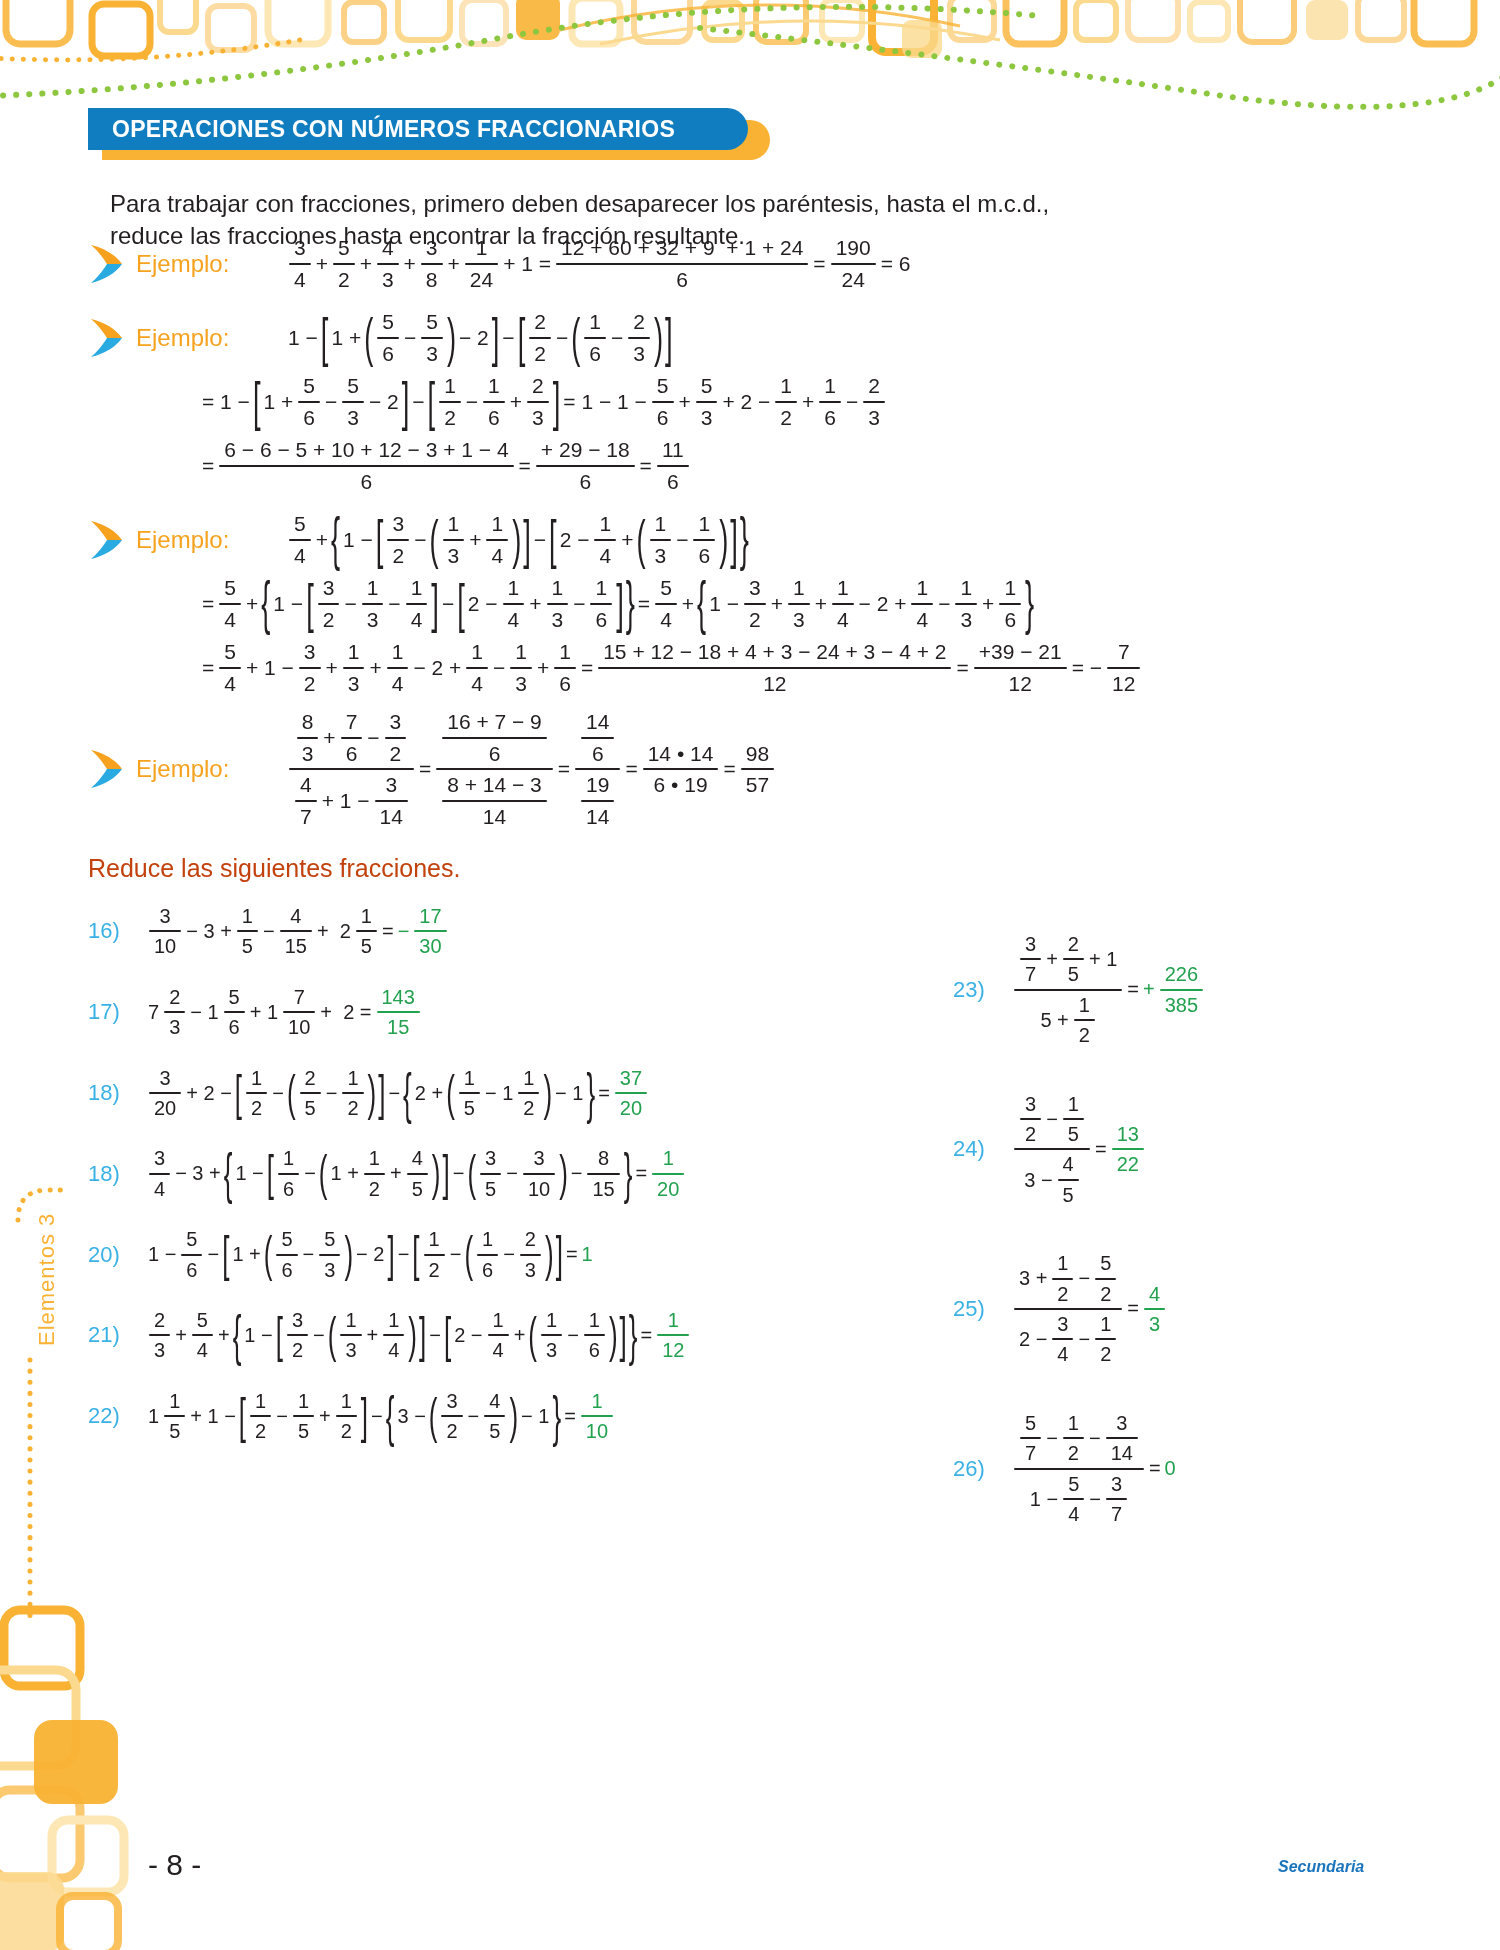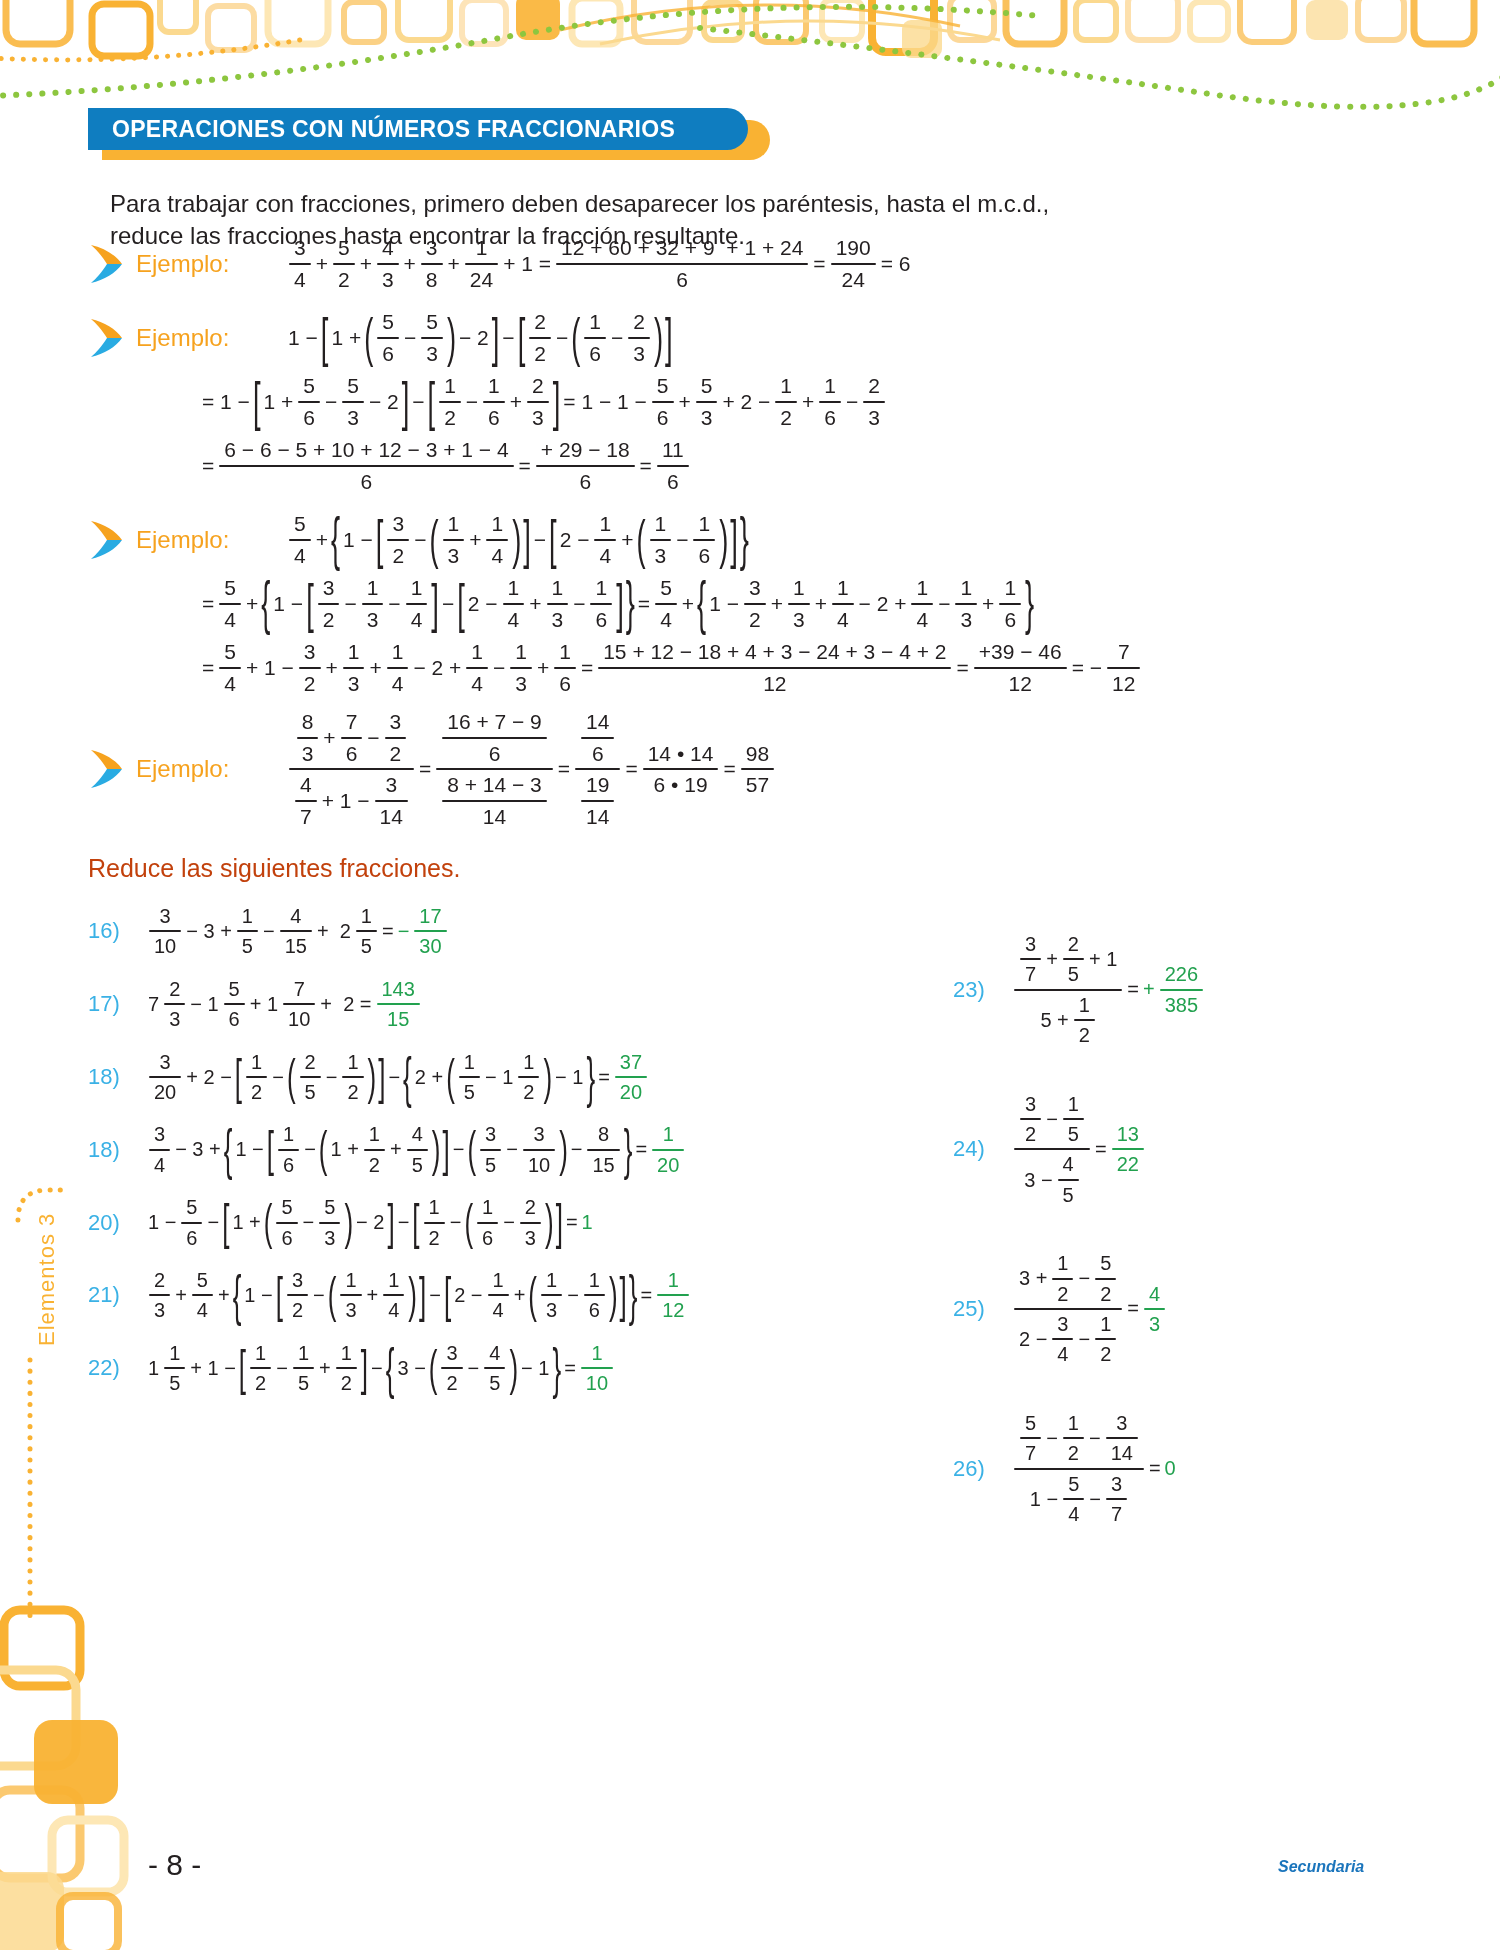--- a/index.html
+++ b/index.html
@@ -40,21 +40,21 @@
   .tok{white-space:pre;padding:0 2px;}
   .frac{display:inline-flex;flex-direction:column;align-items:center;margin:0 3px;vertical-align:middle;}
   .frac .num,.frac .den{padding:0 3px;line-height:1.12;display:inline-flex;align-items:center;}
   .fbar{align-self:stretch;height:2px;background:#231f20;margin:3px 0;border-radius:1px;}
   .br{display:inline-block;transform:scaleY(1.95);font-size:1.3em;font-weight:300;padding:0 1px;}
   .br.curly{transform:scaleY(2.15);}
 
   .section-heading{color:#c2410c;font-size:25px;font-weight:normal;margin:26px 0 22px 0;}
 
   .exercise-cols{display:flex;align-items:flex-start;}
-  .col-left{width:865px;display:flex;flex-direction:column;gap:20px;flex:none;}
+  .col-left{width:865px;display:flex;flex-direction:column;gap:28px;flex:none;}
   .col-right{width:480px;display:flex;flex-direction:column;gap:46px;padding-top:28px;}
   .exrow{display:flex;align-items:center;}
   .exrow .math{font-size:20px;}
   .exnum{color:#3ab1e5;font-size:22px;width:58px;flex:none;}
   .ans{color:#22a14f;}
   .ans .fbar{background:#22a14f;}
 
   
   .sidebar-text{position:absolute;left:34px;top:1196px;height:150px;
     writing-mode:vertical-rl;transform:rotate(180deg);
@@ -732,21 +732,21 @@
                 <span class="tok">15 + 12 − 18 + 4 + 3 − 24 + 3 − 4 + 2</span>
               </span>
               <span class="fbar"></span>
               <span class="mrow den">
                 <span class="tok">12</span>
               </span>
             </span>
             <span class="tok">=</span>
             <span class="frac">
               <span class="mrow num">
-                <span class="tok">+39 − 46</span>
+                <span class="tok">+39 − 21</span>
               </span>
               <span class="fbar"></span>
               <span class="mrow den">
                 <span class="tok">12</span>
               </span>
             </span>
             <span class="tok">= −</span>
             <span class="frac">
               <span class="mrow num">
                 <span class="tok">7</span>

